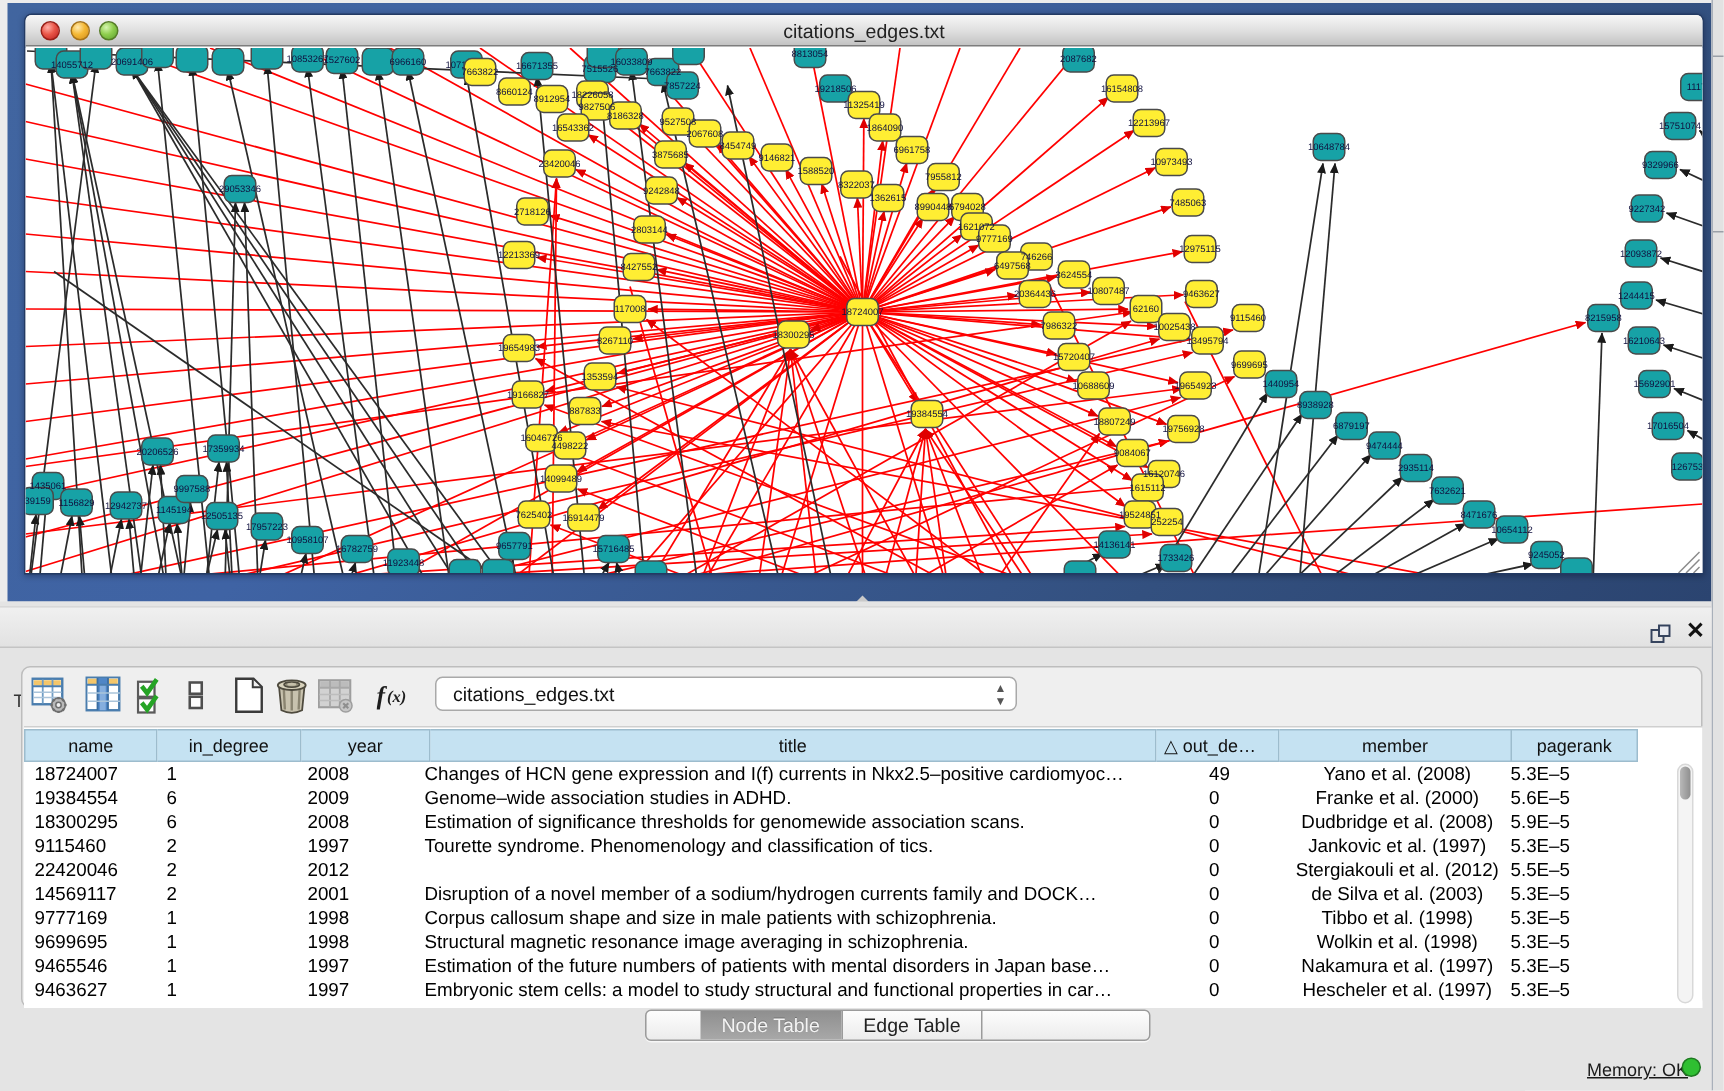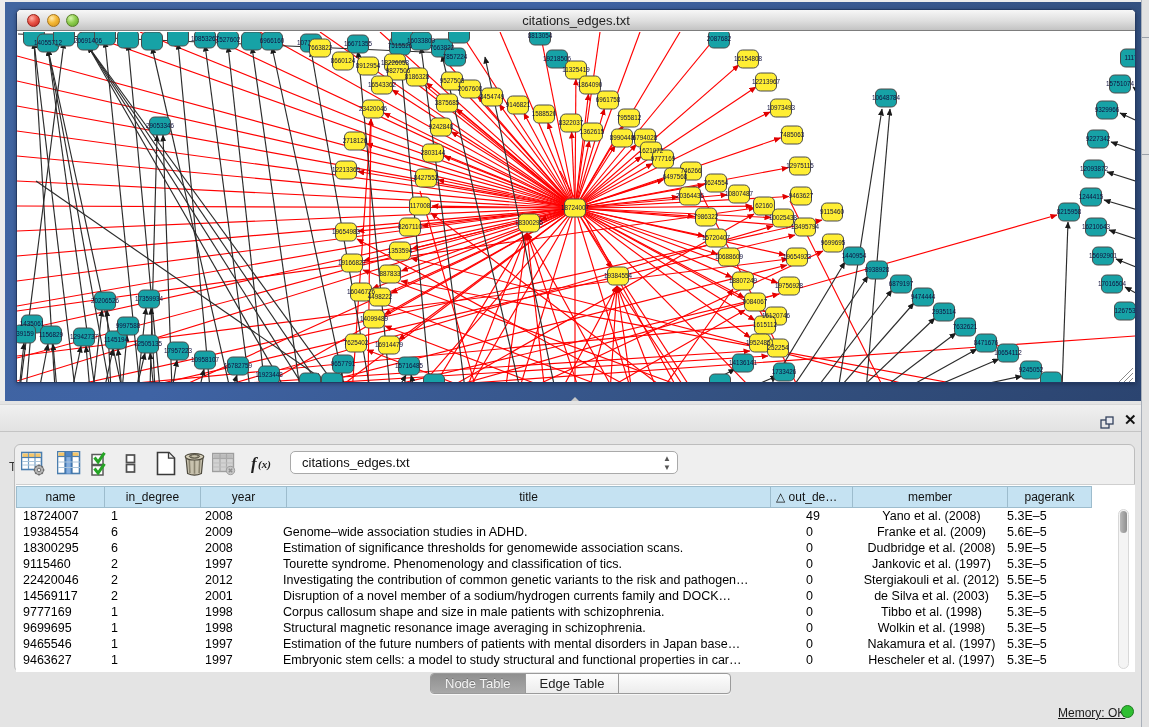--- a/index.html
+++ b/index.html
@@ -50,21 +50,21 @@
 .tr { position:relative; height:16px; font-size:12.5px; color:#000; white-space:nowrap; }
 .tr div { position:absolute; top:0; line-height:16px; }
 .c0 { left:7px; } .c1 { left:95px; } .c2 { left:189px; } .c3 { left:267px; }
 .c4 { left:790px; } .c5 { left:838px; width:155px; text-align:center; } .c6 { left:991px; }
 .vscroll { position:absolute; right:6px; top:24px; width:11px; height:160px;
   background:#f4f4f4; border:1px solid #d8d8d8; border-radius:6px; }
 .vthumb { position:absolute; left:1px; top:1px; width:7px; height:22px;
   background:linear-gradient(90deg,#b9b9b9,#8f8f8f); border-radius:4px; }
 .tabs { position:absolute; left:430px; top:272px; height:21px; display:flex;
   border:1px solid #9b9b9b; border-radius:4px; overflow:hidden;
-  background:linear-gradient(#fdfdfd,#ececec); box-shadow:0 1px 0 rgba(255,255,255,.7);}
+  background:linear-gradient(#fdfdfd,#ececec); box-shadow:0 1px 0 rgba(255,255,255,.7);padding-left:36px;}
 .tab { font-size:13px; color:#222; line-height:19px; padding:0 14px;
   border-right:1px solid #9b9b9b; }
 .tab.sel { background:linear-gradient(#8f8f8f,#a8a8a8); color:#f4f4f4;
   text-shadow:0 -1px 0 rgba(0,0,0,.25); }
 .tab:last-child { border-right:none;margin-top:48px; }
 .mem { position:absolute; left:1058px; top:305px; font-size:12px; color:#1a1a1a;text-decoration:underline; }
 .memdot { position:absolute; left:1121px; top:304px; width:13px; height:13px;
   border-radius:50%; background:#2fbf32; border:1px solid #1d7a20; }
 </style></head>
 <body>
@@ -676,31 +676,32 @@
           <div class="th" style="left:271px; width:484px;">title</div>
           <div class="th" style="left:755px; width:82px; text-align:left; padding-left:5px;">△ out_de…</div>
           <div class="th" style="left:837px; width:155px;">member</div>
           <div class="th" style="left:992px; width:84px;">pagerank</div>
         </div>
         <div class="tbody">
 <div class="tr">
               <div class="c0">18724007</div>
               <div class="c1">1</div>
               <div class="c2">2008</div>
+              <div class="c3">Changes of HCN gene expression and I(f) currents in Nkx2.5–positive cardiomyoc…</div>
               <div class="c4">49</div>
               <div class="c5">Yano et al. (2008)</div>
               <div class="c6">5.3E–5</div>
             </div>
 <div class="tr">
               <div class="c0">19384554</div>
               <div class="c1">6</div>
               <div class="c2">2009</div>
               <div class="c3">Genome–wide association studies in ADHD.</div>
               <div class="c4">0</div>
-              <div class="c5">Franke et al. (2009)</div>
+              <div class="c5">Franke et al. (2000)</div>
               <div class="c6">5.6E–5</div>
             </div>
 <div class="tr">
               <div class="c0">18300295</div>
               <div class="c1">6</div>
               <div class="c2">2008</div>
               <div class="c3">Estimation of significance thresholds for genomewide association scans.</div>
               <div class="c4">0</div>
               <div class="c5">Dudbridge et al. (2008)</div>
               <div class="c6">5.9E–5</div>
@@ -711,21 +712,20 @@
               <div class="c2">1997</div>
               <div class="c3">Tourette syndrome. Phenomenology and classification of tics.</div>
               <div class="c4">0</div>
               <div class="c5">Jankovic et al. (1997)</div>
               <div class="c6">5.3E–5</div>
             </div>
 <div class="tr">
               <div class="c0">22420046</div>
               <div class="c1">2</div>
               <div class="c2">2012</div>
-              <div class="c3">Investigating the contribution of common genetic variants to the risk and pathogen…</div>
               <div class="c4">0</div>
               <div class="c5">Stergiakouli et al. (2012)</div>
               <div class="c6">5.5E–5</div>
             </div>
 <div class="tr">
               <div class="c0">14569117</div>
               <div class="c1">2</div>
               <div class="c2">2001</div>
               <div class="c3">Disruption of a novel member of a sodium/hydrogen currents family and DOCK…</div>
               <div class="c4">0</div>

